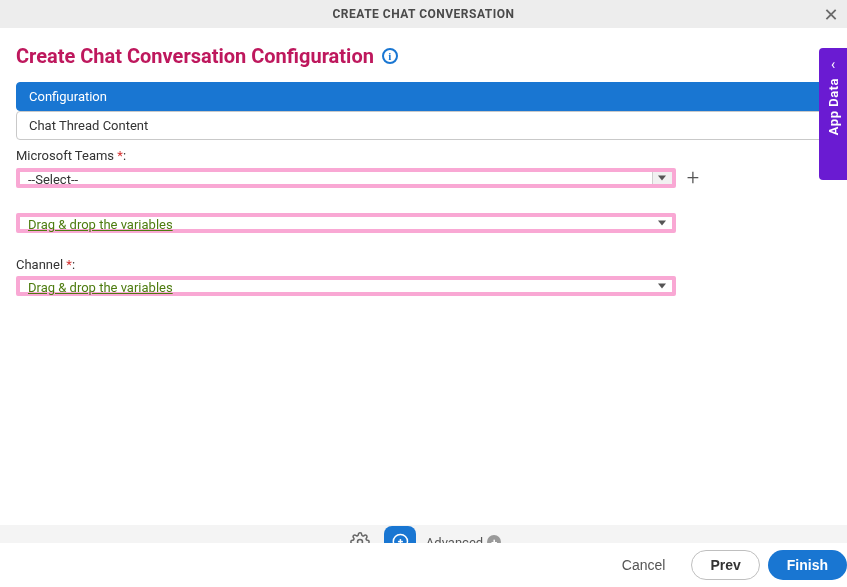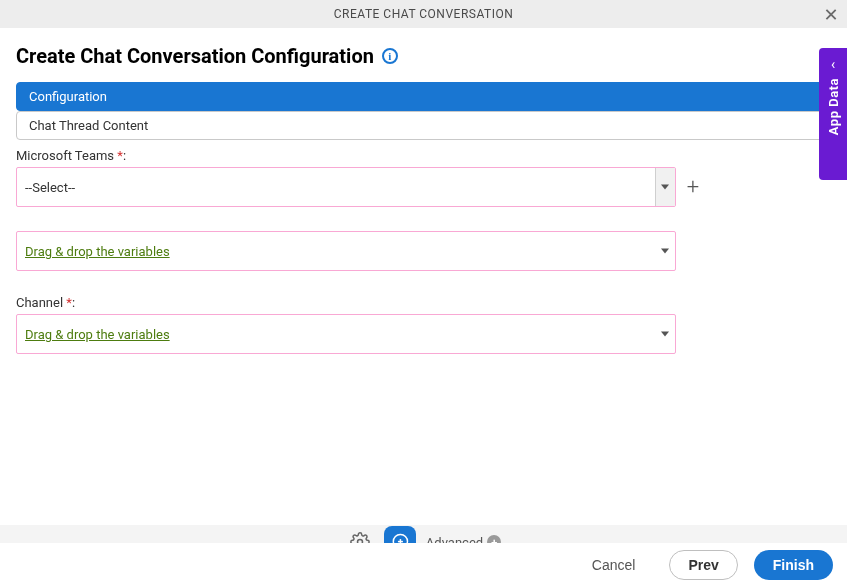--- a/index.html
+++ b/index.html
@@ -15,21 +15,21 @@
   .modal-header {
     height: 28px;
     background: #ededed;
     display: flex;
     align-items: center;
     justify-content: center;
     position: relative;
   }
   .modal-header .title {
     font-size: 12px;
-    font-weight: 400;
+    font-weight: 700;
     letter-spacing: 0.5px;
     color: #4a4a4a;
   }
   .modal-header .close {
     position: absolute;
     right: 6px;
     top: 50%;
     transform: translateY(-50%);
     width: 20px;
     height: 20px;
@@ -45,21 +45,21 @@
   }
   .page-title-row {
     display: flex;
     align-items: center;
     gap: 8px;
     margin-bottom: 14px;
   }
   .page-title-row h1 {
     font-size: 20px;
     font-weight: 700;
-    color: #000000;
+    color: #be185d;
   }
   .info-icon {
     width: 16px; height: 16px;
     border: 2px solid #1976d2;
     border-radius: 50%;
     display: inline-flex;
     align-items: center;
     justify-content: center;
     color: #1976d2;
     font-size: 11px;
@@ -97,25 +97,24 @@
   }
   .req { color: #d32f2f; }
   .field-row {
     display: flex;
     align-items: center;
     gap: 6px;
   }
   .select-box {
     flex: 1;
     position: relative;
-    border: 1px solid #f9a8d4;
+    border: 4px solid #f9a8d4;
     border-radius: 2px;
-    height: 40px;
-    display: flex;
-    align-items: center;
+    height: 20px;
+    display: flex;
     padding: 0 24px 0 8px;
     font-size: 13px;
     color: #333;
     background: #fff;
     cursor: pointer;
     max-width: 660px;
   }
   .select-box.placeholder { color: #4d7c0f; text-decoration: underline; }
   .select-box .caret {
     position: absolute;
@@ -178,22 +177,22 @@
     display: flex; align-items: center; justify-content: center;
     font-size: 11px; font-weight: 700;
   }
   .footer {
     position: absolute;
     left: 0; right: 0; bottom: 0;
     height: 44px;
     display: flex;
     align-items: center;
     justify-content: flex-end;
-    gap: 16px;
-    padding: 0 14px;
+    gap: 8px;
+    padding: 0 0;
     background: #fff;
   }
   .btn {
     font-size: 14px;
     padding: 6px 18px;
     border-radius: 18px;
     cursor: pointer;
     border: 1px solid transparent;
   }
   .btn-text {

